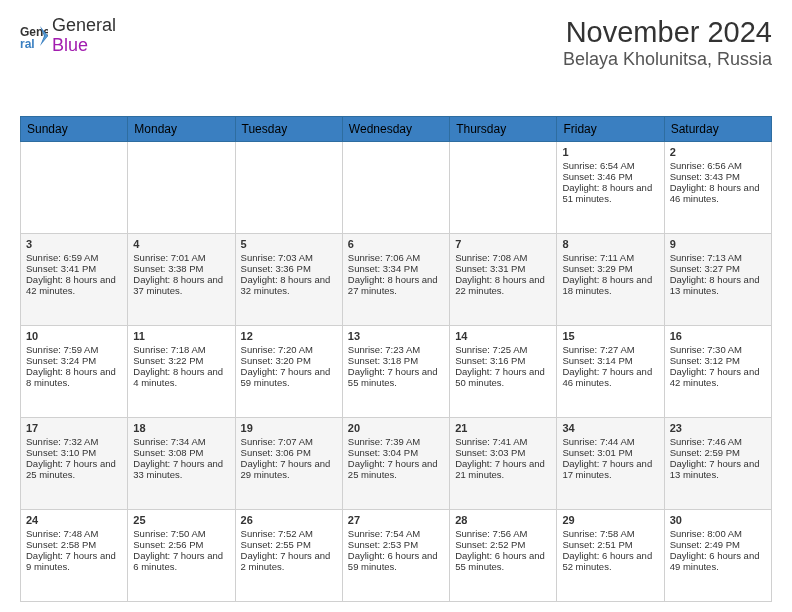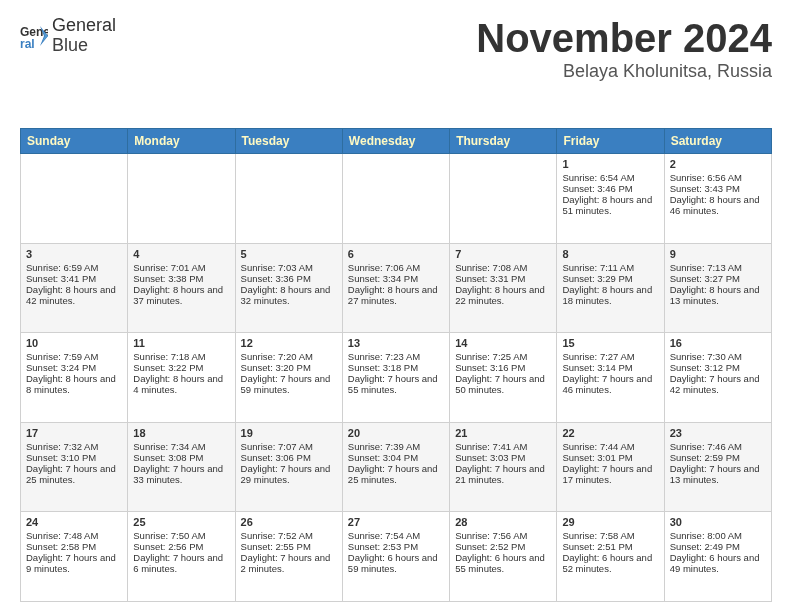--- a/index.html
+++ b/index.html
@@ -39,40 +39,40 @@
       display: block;
     }
     .logo-icon {
       width: 28px;
       height: 28px;
     }
     .title-block {
       text-align: right;
     }
     .month-title {
-      font-size: 40px;
-      font-weight: bold;
+      font-size: 29px;
+      font-weight: normal;
       color: #333;
     }
     .subtitle {
       font-size: 18px;
       color: #555;
     }
     .calendar {
       flex: 1;
       border: 1px solid #ccc;
       border-collapse: collapse;
       width: 100%;
       table-layout: fixed;
     }
     .calendar th {
       background: #3a7fc1;
-      color: #fef9c3;
+      color: #000000;
       font-size: 12px;
-      font-weight: bold;
+      font-weight: normal;
       text-align: left;
       padding: 5px 6px;
       border: 1px solid #2e6da0;
     }
     .calendar td {
       vertical-align: top;
       padding: 4px 5px;
       border: 1px solid #d0d0d0;
       font-size: 9.5px;
       color: #333;
@@ -102,21 +102,21 @@
   <div class="header">
     <div class="logo">
       <svg class="logo-icon" viewBox="0 0 28 28">
         <text x="0" y="14" font-size="12" font-weight="bold" fill="#333">Gene</text>
         <text x="0" y="26" font-size="12" font-weight="bold" fill="#3a7fc1">ral</text>
         <polygon points="20,4 28,14 20,24 24,14" fill="#3a7fc1"></polygon>
         <polygon points="22,8 28,14 22,20 25,14" fill="#5599d0"></polygon>
       </svg>
       <div class="logo-text">
         <span>General</span>
-        <span style="color:#404040;">Blue</span>
+        <span style="color:#a21caf;">Blue</span>
       </div>
     </div>
     <div class="title-block">
       <div class="month-title">November 2024</div>
       <div class="subtitle">Belaya Kholunitsa, Russia</div>
     </div>
   </div>
 
   <table class="calendar" id="calendar-table">
     <thead>
@@ -263,21 +263,21 @@
             <div>Sunset: 3:04 PM</div>
             <div>Daylight: 7 hours and 25 minutes.</div>
           </td>
           <td>
             <span class="day-num">21</span>
             <div>Sunrise: 7:41 AM</div>
             <div>Sunset: 3:03 PM</div>
             <div>Daylight: 7 hours and 21 minutes.</div>
           </td>
           <td>
-            <span class="day-num">22</span>
+            <span class="day-num">34</span>
             <div>Sunrise: 7:44 AM</div>
             <div>Sunset: 3:01 PM</div>
             <div>Daylight: 7 hours and 17 minutes.</div>
           </td>
           <td>
             <span class="day-num">23</span>
             <div>Sunrise: 7:46 AM</div>
             <div>Sunset: 2:59 PM</div>
             <div>Daylight: 7 hours and 13 minutes.</div>
           </td>

